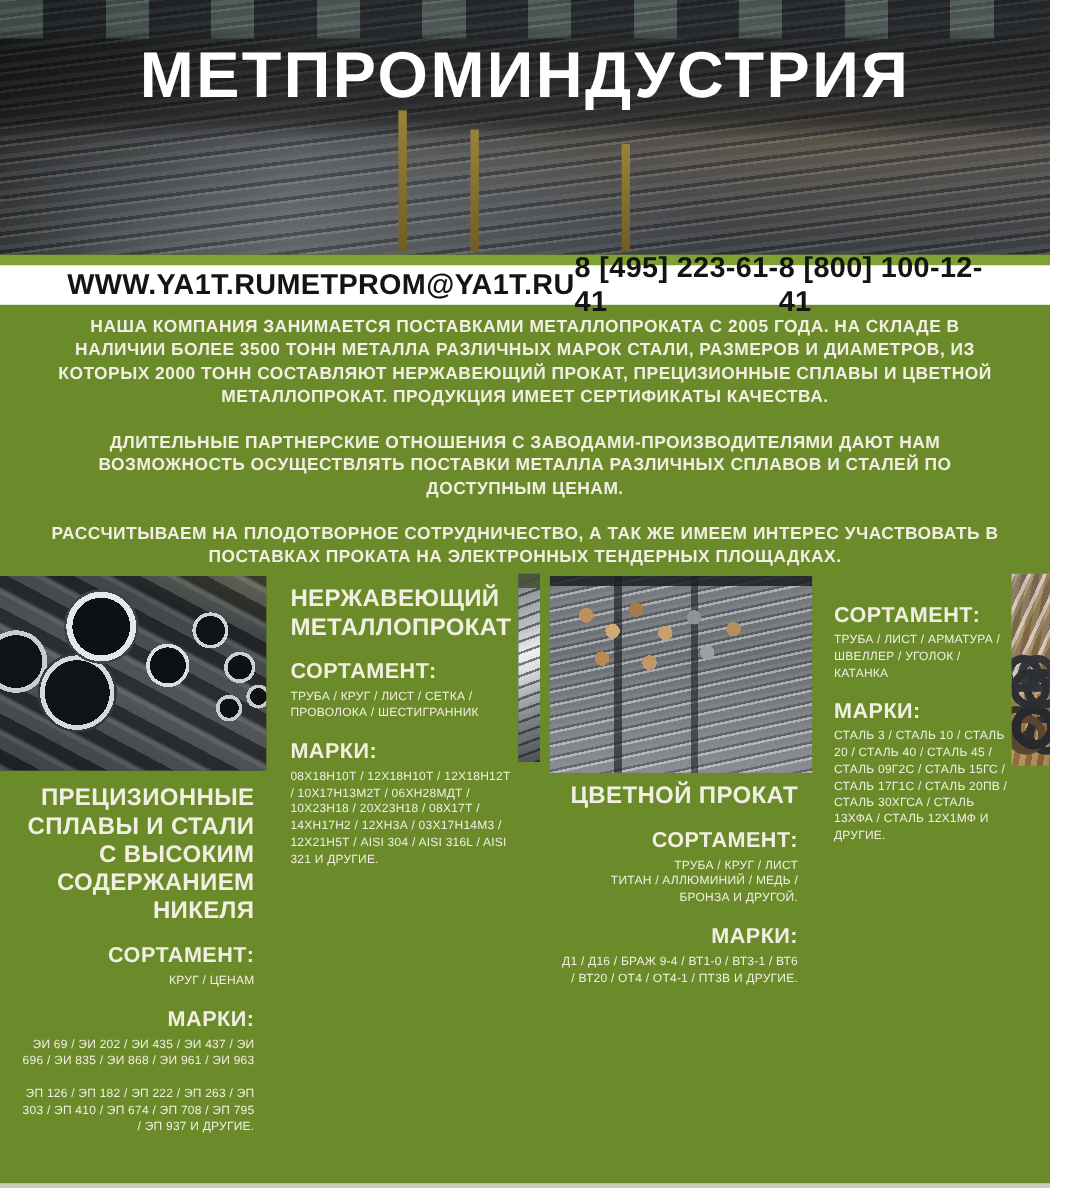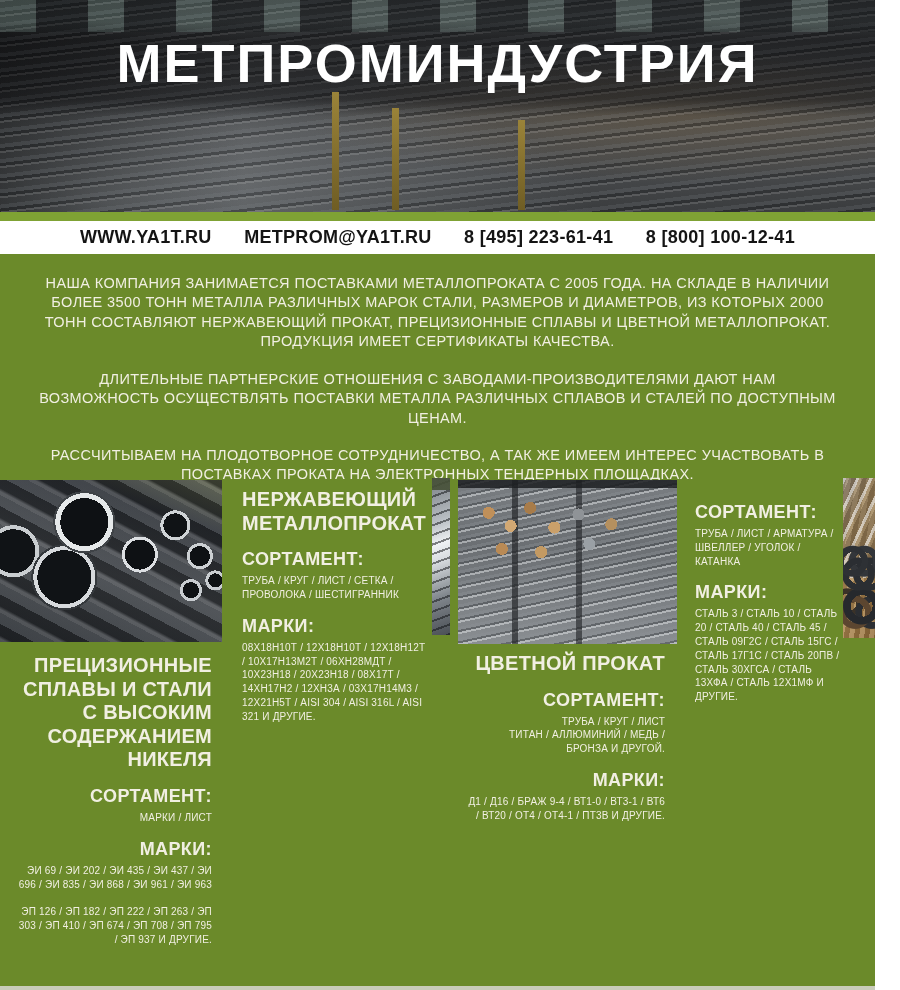--- a/index.html
+++ b/index.html
@@ -22,28 +22,28 @@
   .hero h1{position:relative;margin:0;padding-top:34px;text-align:center;color:#ffffff;
     font-size:54px;font-weight:bold;letter-spacing:2px;line-height:1.1;}
   .post{position:absolute;width:7px;background:linear-gradient(#9a8339,#6f5d24);}
   .post.p1{left:332px;top:92px;height:118px;}
   .post.p2{left:392px;top:108px;height:102px;}
   .post.p3{left:518px;top:120px;height:90px;}
 
   
   .green-stripe{height:9px;background:var(--green_light,#7fa234);}
   .contacts{height:33px;background:#ffffff;display:flex;align-items:center;
-    justify-content:space-between;padding:0 80px;font-weight:bold;font-size:18px;
+    justify-content:space-between;padding:0 56px;font-weight:bold;font-size:24px;
     color:var(--ink,#141414);letter-spacing:.3px;}
   .contacts a{color:inherit;text-decoration:none;}
 
   
   .intro{height:224px;box-sizing:border-box;padding-top:10px;}
-  .intro p{color:var(--cream,#f1efe2);font-weight:normal;text-align:center;
-    font-size:14.5px;line-height:1.34;letter-spacing:.4px;margin:10px auto 18px;max-width:800px;}
+  .intro p{color:var(--cream,#f1efe2);font-weight:bold;text-align:center;
+    font-size:14.5px;line-height:1.34;letter-spacing:.4px;margin:0 auto 18px;max-width:800px;}
 
   
   .grid{display:grid;grid-template-columns:222px 220px 219px 1fr;gap:8px;height:512px;}
   .col{position:relative;overflow:hidden;}
   .col2,.col4{display:flex;flex-direction:row;justify-content:space-between;}
   .txt h2{color:var(--cream,#f1efe2);font-size:20px;line-height:1.18;margin:0 0 14px;letter-spacing:.3px;}
   .txt h3{color:var(--cream,#f1efe2);font-size:18px;margin:14px 0 4px;letter-spacing:.4px;}
   .txt p{color:var(--cream,#f1efe2);font-weight:normal;font-size:10px;line-height:1.38;margin:0;letter-spacing:.2px;}
   .txt p.gap{margin-top:14px;}
   .col1 .txt{padding:12px 10px 0 14px;text-align:right;}
@@ -143,21 +143,21 @@
     <p>РАССЧИТЫВАЕМ НА ПЛОДОТВОРНОЕ СОТРУДНИЧЕСТВО, А ТАК ЖЕ ИМЕЕМ ИНТЕРЕС УЧАСТВОВАТЬ В ПОСТАВКАХ ПРОКАТА НА ЭЛЕКТРОННЫХ ТЕНДЕРНЫХ ПЛОЩАДКАХ.</p>
   </section>
 
   <section class="grid">
 
     <div class="col col1">
       <div class="photo photo-pipes"></div>
       <div class="txt">
         <h2>ПРЕЦИЗИОННЫЕ СПЛАВЫ И СТАЛИ С ВЫСОКИМ СОДЕРЖАНИЕМ НИКЕЛЯ</h2>
         <h3>СОРТАМЕНТ:</h3>
-        <p>МАРКИ / ЛИСТ</p>
+        <p>КРУГ / ЦЕНАМ</p>
         <h3>МАРКИ:</h3>
         <p>ЭИ 69 / ЭИ 202 / ЭИ 435 / ЭИ 437 / ЭИ 696 / ЭИ 835 / ЭИ 868 / ЭИ 961 / ЭИ 963</p>
         <p class="gap">ЭП 126 / ЭП 182 / ЭП 222 / ЭП 263 / ЭП 303 / ЭП 410 / ЭП 674 / ЭП 708 / ЭП 795 / ЭП 937 И ДРУГИЕ.</p>
       </div>
     </div>
 
     <div class="col col2">
       <div class="txt">
         <h2>НЕРЖАВЕЮЩИЙ МЕТАЛЛОПРОКАТ</h2>
         <h3>СОРТАМЕНТ:</h3>

